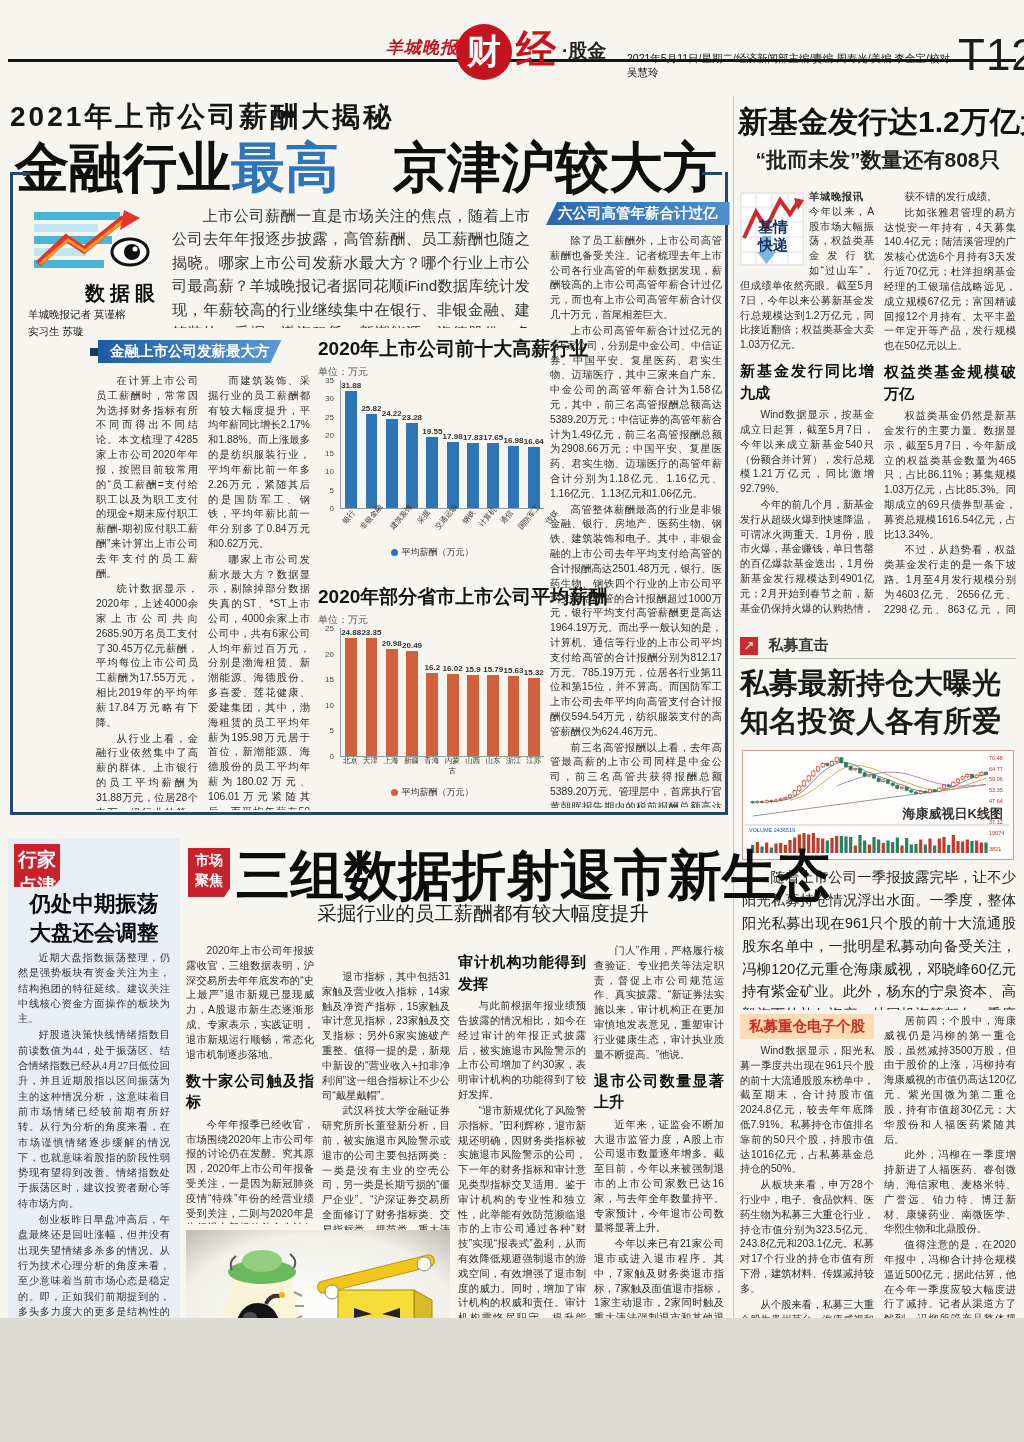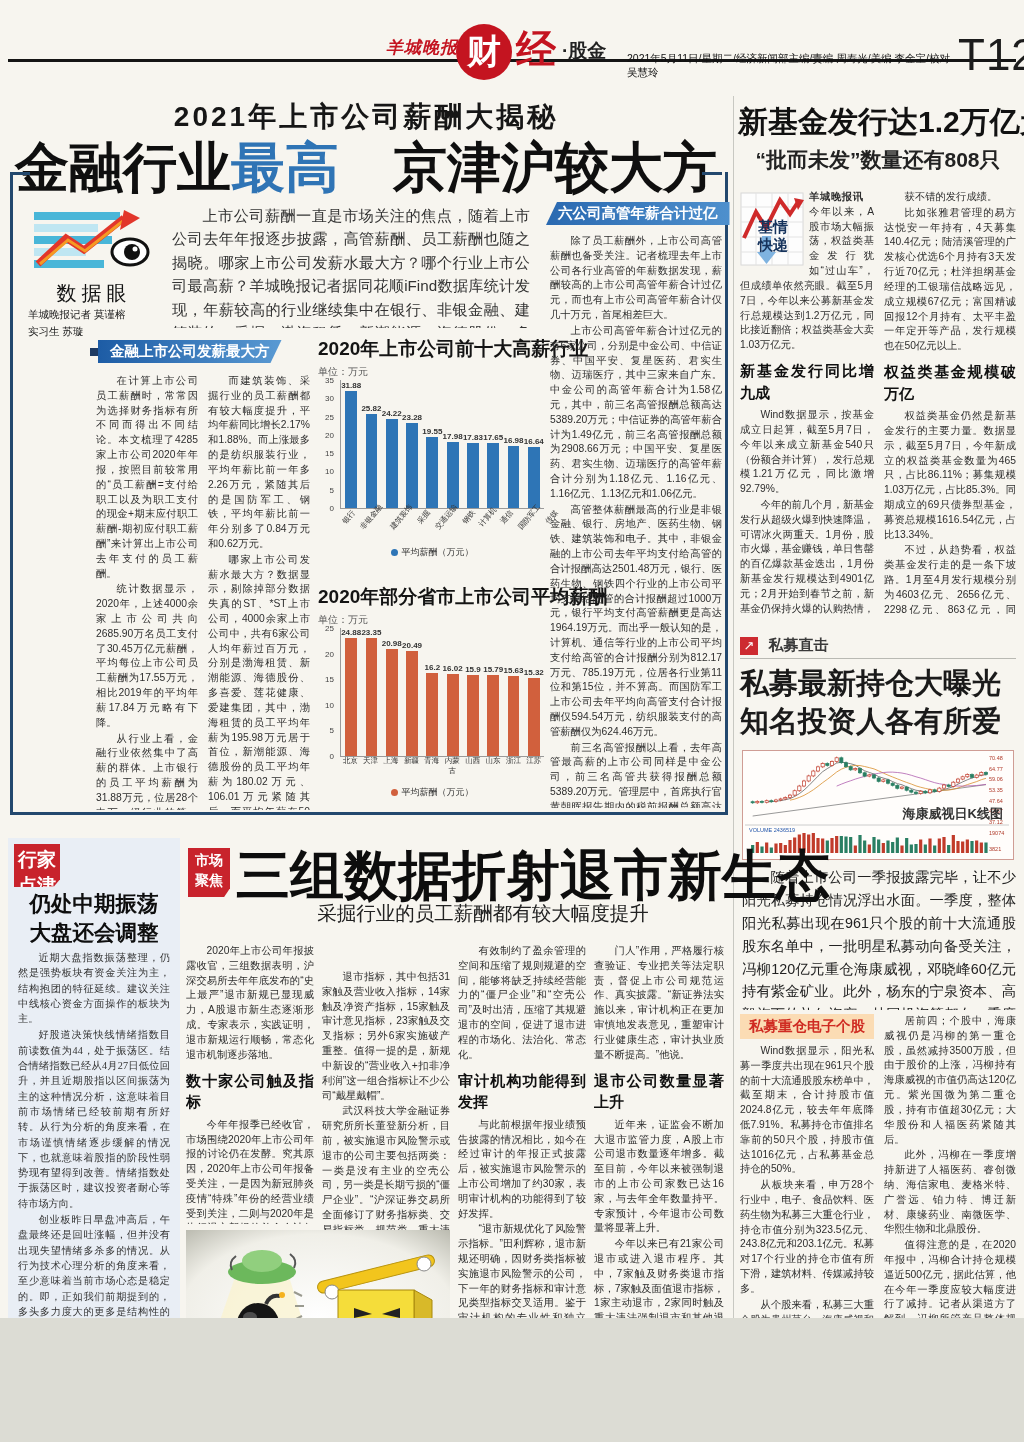--- a/index.html
+++ b/index.html
@@ -14,27 +14,27 @@
               background:#c41420;color:#fff;font-size:34px;font-weight:900;display:flex;
               align-items:center;justify-content:center;}
   .fin-jing{position:absolute;left:516px;top:22px;font-size:40px;font-weight:900;color:#c41420;}
   .fin-sub{position:absolute;left:562px;top:38px;font-size:19px;font-weight:700;color:#222;}
   .dateline{position:absolute;left:627px;top:52px;width:330px;font-size:10.5px;color:#111;}
   .pageno{position:absolute;left:958px;top:30px;font-size:44px;color:#1c1c1c;letter-spacing:1px;}
   
   .main-frame{position:absolute;left:10px;top:172px;width:712px;height:640px;
               border:3px solid #23486e;border-top:none;}
   .arm{position:absolute;top:172px;width:20px;height:3px;background:#23486e;}
-  .kicker{position:absolute;left:10px;top:98px;width:712px;text-align:center;font-size:28px;
+  .kicker{position:absolute;left:10px;top:98px;width:712px;text-align:left;font-size:28px;
           font-weight:700;color:#161616;letter-spacing:3px;}
   .headline{position:absolute;left:12px;top:132px;width:708px;text-align:center;font-size:54px;
             font-weight:900;color:#0f0f0f;letter-spacing:0px;white-space:nowrap;}
   .headline .hl-blue{color:#2f74b5;}
   .dataeye{position:absolute;left:28px;top:208px;width:132px;}
-  .dataeye-label{font-size:20px;font-weight:400;letter-spacing:5px;color:#111;margin-top:4px;text-align:center;}
+  .dataeye-label{font-size:20px;font-weight:700;letter-spacing:5px;color:#111;margin-top:4px;text-align:right;}
   .byline{position:absolute;left:28px;top:306px;font-size:10.5px;line-height:1.6;color:#222;}
   .lead{position:absolute;left:172px;top:204px;width:358px;height:124px;font-size:15.2px;
         line-height:1.54;text-align:justify;color:#333;overflow:hidden;}
   .lead p{margin:0;text-indent:2em;}
   .banner{color:#fff;font-weight:700;font-size:14.5px;height:23px;line-height:23px;
           padding:0 12px;background:linear-gradient(90deg,#1d5ca5,#5a9ad3);
           clip-path:polygon(0 0,100% 0,94% 100%,0 100%);white-space:nowrap;}
   .banner.b2{clip-path:polygon(6% 0,100% 0,100% 100%,0 100%);background:linear-gradient(90deg,#2a69b0,#4e90cd);}
   .bullet-sq{position:absolute;width:8px;height:8px;background:#1d3a63;}
   .smallcol{font-size:10.3px;line-height:1.44;text-align:justify;color:#2d2d2d;overflow:hidden;}
@@ -620,24 +620,20 @@
 
     <p>今年年报季已经收官，市场围绕2020年上市公司年报的讨论仍在发酵。究其原因，2020年上市公司年报备受关注，一是因为新冠肺炎疫情“特殊”年份的经营业绩受到关注，二则与2020年是执行退市新规的首个会计年度不无关系。上市公司年报集中披露后，退市新规效果面临一次集中检验。</p>
       </div>
   </div>
   <div class="smallcol abs" style="left:322px;top:944px;width:128px;height:280px;margin-top:26px;">
 
   <p>退市指标，其中包括31家触及营业收入指标，14家触及净资产指标，15家触及审计意见指标，23家触及交叉指标；另外6家实施破产重整。值得一提的是，新规中新设的“营业收入+扣非净利润”这一组合指标让不少公司“戴星戴帽”。</p>
       <p>武汉科技大学金融证券研究所所长董登新分析，目前，被实施退市风险警示或退市的公司主要包括两类：一类是没有主业的空壳公司，另一类是长期亏损的“僵尸企业”。“沪深证券交易所全面修订了财务指标类、交易指标类、规范类、重大违法类退市标准，这两类公司在退市新规下，很容易被一元退市标准扫出市场，退市效率得到有效提升。”他说。</p>
     </div>
   <div class="smallcol abs" style="left:458px;top:944px;width:128px;height:494px;">
-    <div>
-
-    <p>有效制约了盈余管理的空间和压缩了规则规避的空间，能够将缺乏持续经营能力的“僵尸企业”和“空壳公司”及时出清，压缩了其规避退市的空间，促进了退市进程的市场化、法治化、常态化。</p>
-      </div>
     <p class="colsub">审计机构功能得到发挥</p>
     <div>
 
     <p>与此前根据年报业绩预告披露的情况相比，如今在经过审计的年报正式披露后，被实施退市风险警示的上市公司增加了约30家，表明审计机构的功能得到了较好发挥。</p>
         <p>“退市新规优化了风险警示指标。”田利辉称，退市新规还明确，因财务类指标被实施退市风险警示的公司，下一年的财务指标和审计意见类型指标交叉适用。鉴于审计机构的专业性和独立性，此举能有效防范濒临退市的上市公司通过各种“财技”实现“报表式”盈利，从而有效降低规避强制退市的游戏空间，有效增强了退市制度的威力。同时，增加了审计机构的权威和责任。审计机构需恪尽职守，提升能力，切实履职，成为资本市场重要的“巡视员”和“清道夫”。</p>
       </div>
   </div>
   <div class="smallcol abs" style="left:594px;top:944px;width:130px;height:494px;">
     <div>
 

